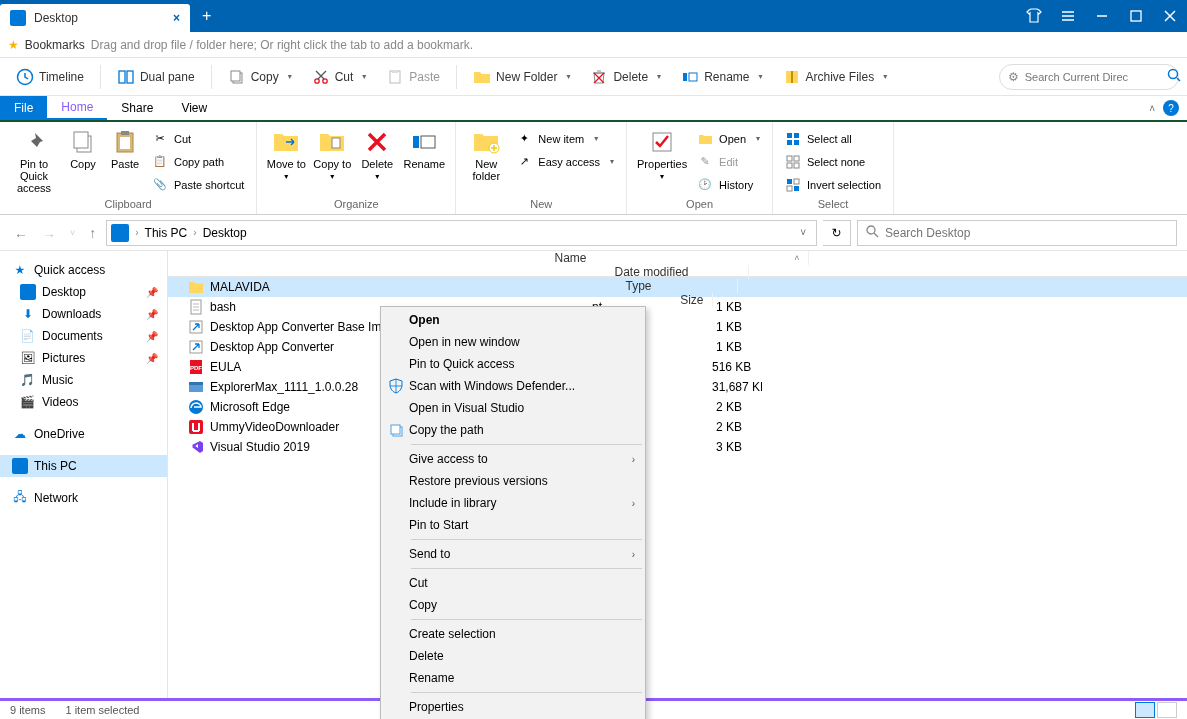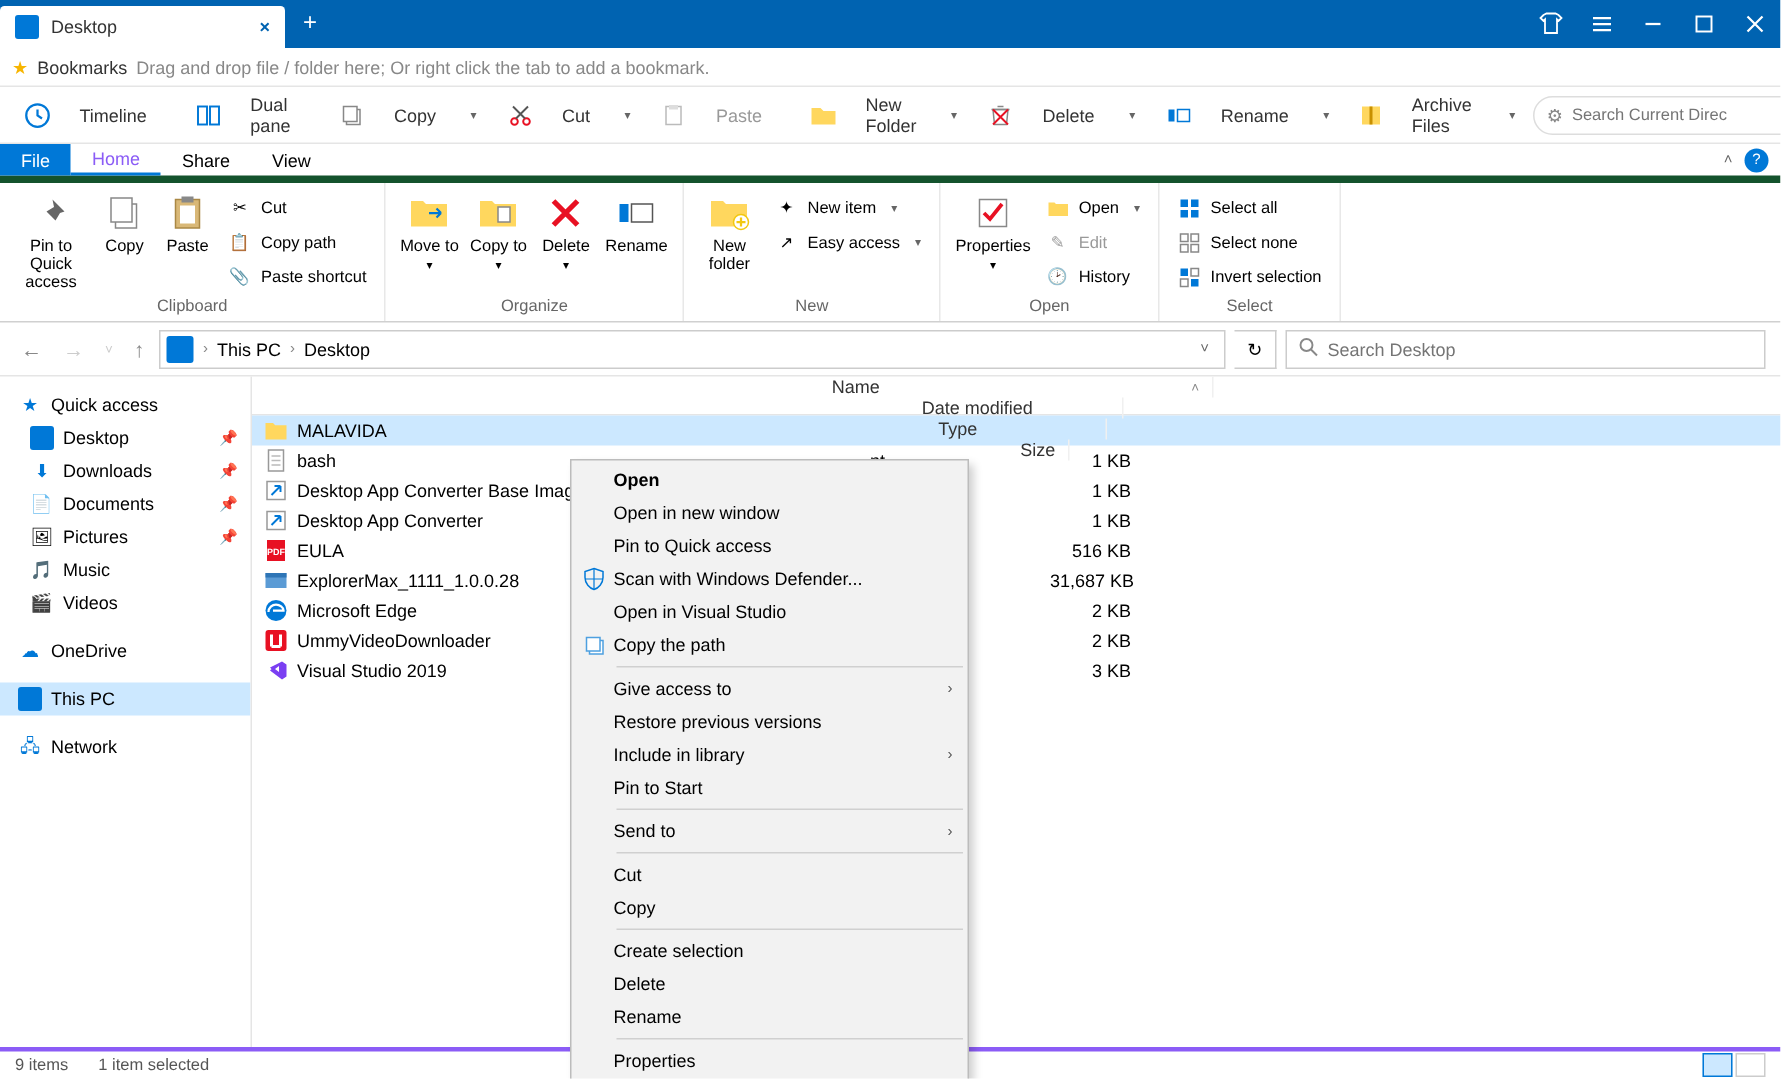--- a/index.html
+++ b/index.html
@@ -18,31 +18,31 @@
 .tbtn svg { fill: #fff; }
 
 
 .bookmarks { height: 26px; border-bottom: 1px solid #e5e5e5; display: flex; align-items: center; padding: 0 8px; color: #666; gap: 6px; }
 .bookmarks .star { color: #f7b500; }
 .bookmarks .bm-label { color: #333; font-size: 12px; }
 .bookmarks .bm-hint { color: #888; font-size: 12px; }
 
 
 .toolbar { height: 38px; border-bottom: 1px solid #e5e5e5; display: flex; align-items: center; padding: 0 8px; gap: 4px; }
-.tool { display: flex; align-items: center; gap: 19px; padding: 0 8px; height: 28px; cursor: pointer; font-size: 12px; color: #333; }
+.tool { display: flex; align-items: center; gap: 5px; padding: 0 8px; height: 28px; cursor: pointer; font-size: 12px; color: #333; }
 .tool .ticon2 { width: 18px; height: 18px; display: inline-flex; align-items: center; justify-content: center; }
 .tsep { width: 1px; height: 24px; background: #e5e5e5; margin: 0 4px; }
 .tdrop { color: #666; font-size: 8px; margin-left: 4px; }
 .searchctn { margin-left: auto; display: flex; align-items: center; background: #fff; border: 1px solid #ddd; border-radius: 14px; height: 26px; padding: 0 8px; width: 180px; }
 .searchctn .gear { color: #888; margin-right: 6px; }
 .searchctn input { border: none; outline: none; flex: 1; font-size: 11px; color: #999; background: transparent; }
 .searchctn .mag { color: #0078d7; font-size: 14px; }
 
 
-.ribtabs { height: 26px; display: flex; align-items: stretch; border-bottom: 5px solid #14532d; }
+.ribtabs { height: 26px; display: flex; align-items: stretch; border-bottom: 2px solid #14532d; }
 .ribtab { padding: 0 14px; display: flex; align-items: center; font-size: 12px; cursor: pointer; }
 .ribtab.file { background: #0078d7; color: #fff; }
 .ribtab.active { border-bottom: 2px solid #0078d7; color: #8b5cf6; }
 .ribtabs-right { margin-left: auto; display: flex; align-items: center; padding: 0 8px; gap: 8px; }
 .helpq { width: 16px; height: 16px; border-radius: 50%; background: #0078d7; color: #fff; display: flex; align-items: center; justify-content: center; font-size: 10px; }
 
 
 .ribbon { height: 93px; border-bottom: 1px solid #d0d0d0; display: flex; background: #fff; }
 .ribgroup { border-right: 1px solid #e8e8e8; display: flex; flex-direction: column; padding: 2px 6px; }
 .ribgroup .grow { flex: 1; display: flex; align-items: flex-start; }
@@ -77,21 +77,21 @@
 .filepane { flex: 1; position: relative; }
 .fheaders { height: 26px; display: flex; align-items: center; border-bottom: 1px solid #e5e5e5; font-size: 12px; color: #333; flex-direction: column; }
 .fh { padding: 0 8px; border-right: 1px solid #f0f0f0; height: 100%; display: flex; align-items: center; gap: 4px; }
 .fh.name { width: 262px; }
 .fh.date { width: 142px; text-align: center; }
 .fh.type { width: 120px; }
 .fh.size { width: 70px; justify-content: flex-end; }
 .flist { }
 .frow { height: 20px; display: flex; align-items: center; font-size: 12px; }
 .frow.sel { background: #cce8ff; }
-.fc { padding: 0 8px; overflow: hidden; white-space: nowrap; }
+.fc { padding: 0 20px; overflow: hidden; white-space: nowrap; }
 .fc.name { width: 262px; display: flex; align-items: center; gap: 6px; }
 .fc.date { width: 142px; }
 .fc.type { width: 120px; }
 .fc.size { width: 70px; text-align: right; }
 .ficon { width: 16px; height: 16px; display: inline-flex; align-items: center; justify-content: center; }
 
 
 .ctxmenu { position: absolute; left: 380px; top: 306px; width: 266px; background: #f2f2f2; border: 1px solid #bcbcbc; box-shadow: 3px 3px 6px rgba(0,0,0,0.2); padding: 2px; z-index: 100; }
 .ctx-item { height: 22px; display: flex; align-items: center; padding: 0 8px 0 26px; font-size: 12px; cursor: pointer; position: relative; }
 .ctx-item.bold { font-weight: bold; }

